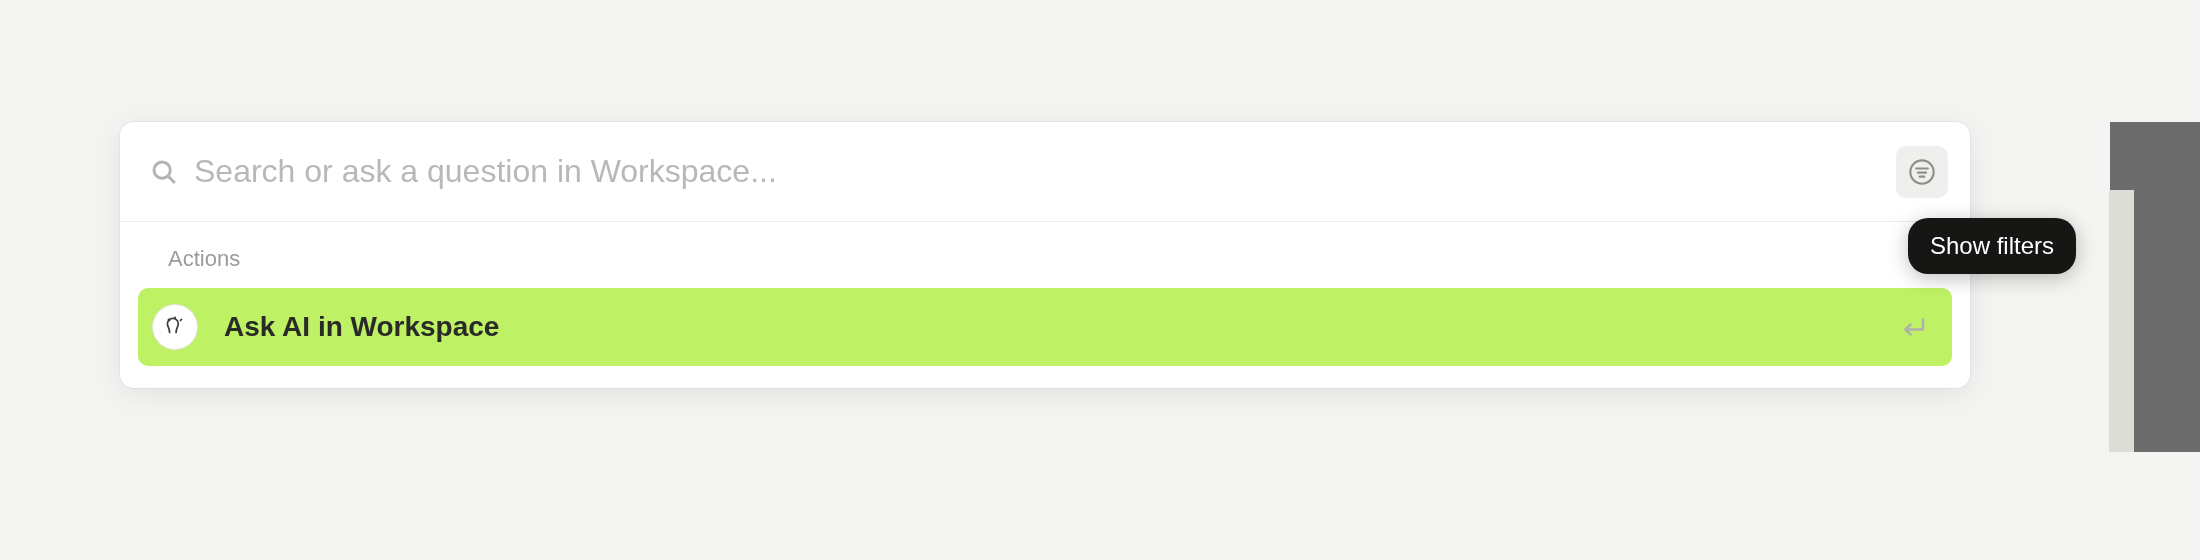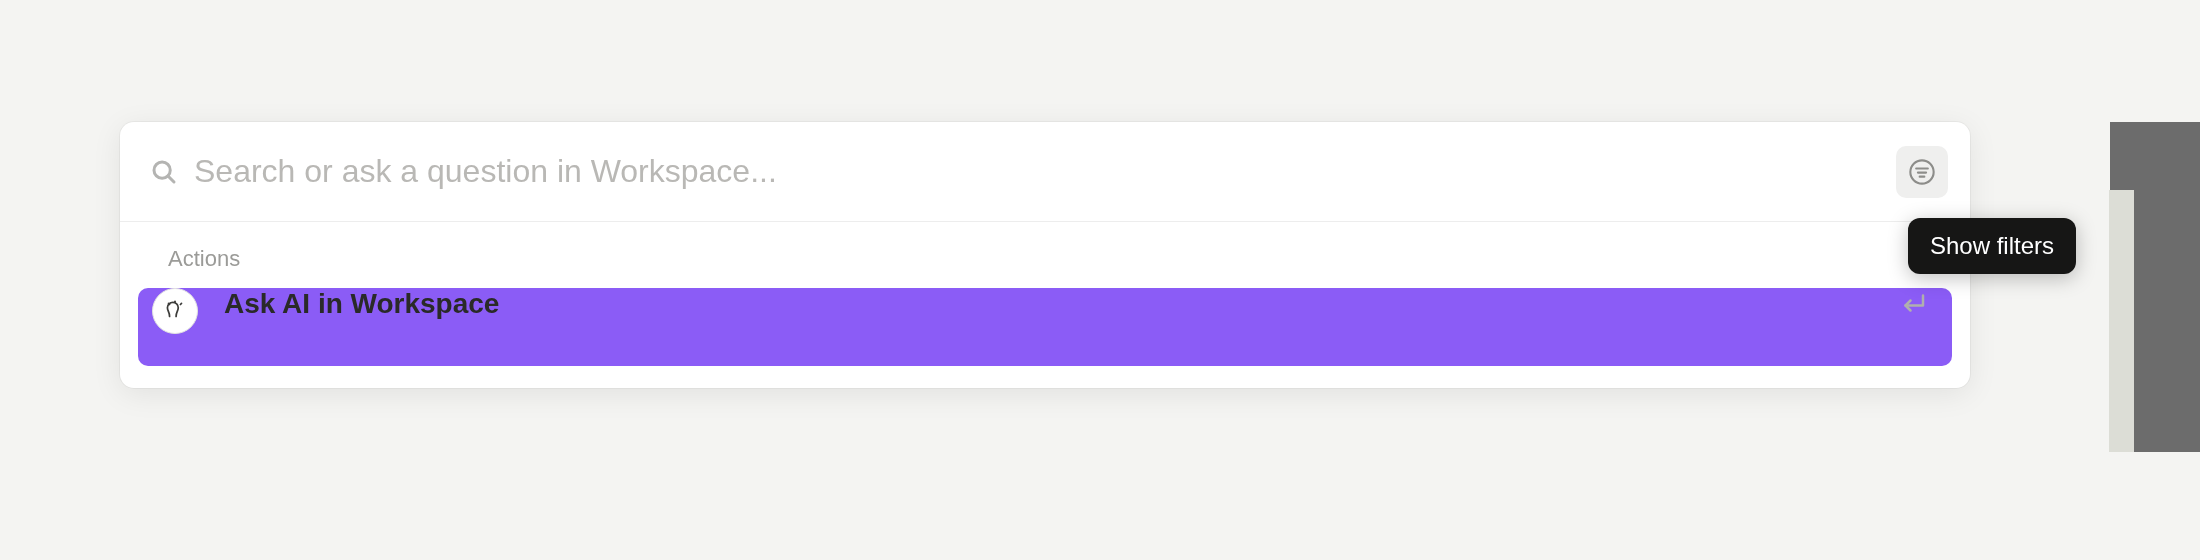--- a/index.html
+++ b/index.html
@@ -94,23 +94,24 @@
       padding: 24px 30px 16px 48px;
     }
     .section-label {
       font-size: 22px;
       color: #9b9b98;
       font-weight: 500;
     }
     .action-row {
       margin: 0 18px 22px 18px;
       height: 78px;
-      background: #8b5cf6;
+      background: #bef264;
       border-radius: 10px;
       display: flex;
+      align-items: center;
       padding: 0 24px 0 14px;
       cursor: pointer;
     }
     .ai-icon {
       width: 46px;
       height: 46px;
       border-radius: 50%;
       background: #ffffff;
       border: 1px solid #e2e2e0;
       display: flex;
@@ -132,21 +133,21 @@
     }
     .tooltip {
       position: absolute;
       top: 218px;
       left: 1908px;
       background: #161615;
       color: #ffffff;
       font-size: 24px;
       font-weight: 500;
       padding: 14px 22px;
-      border-radius: 12px;
+      border-radius: 20px;
       white-space: nowrap;
       box-shadow: 0 4px 20px rgba(0,0,0,0.25);
     }
     svg { display: block; }
   </style>
 </head>
 <body>
 
 <div class="dark-strip"></div>
 <div class="pale-strip"></div>

